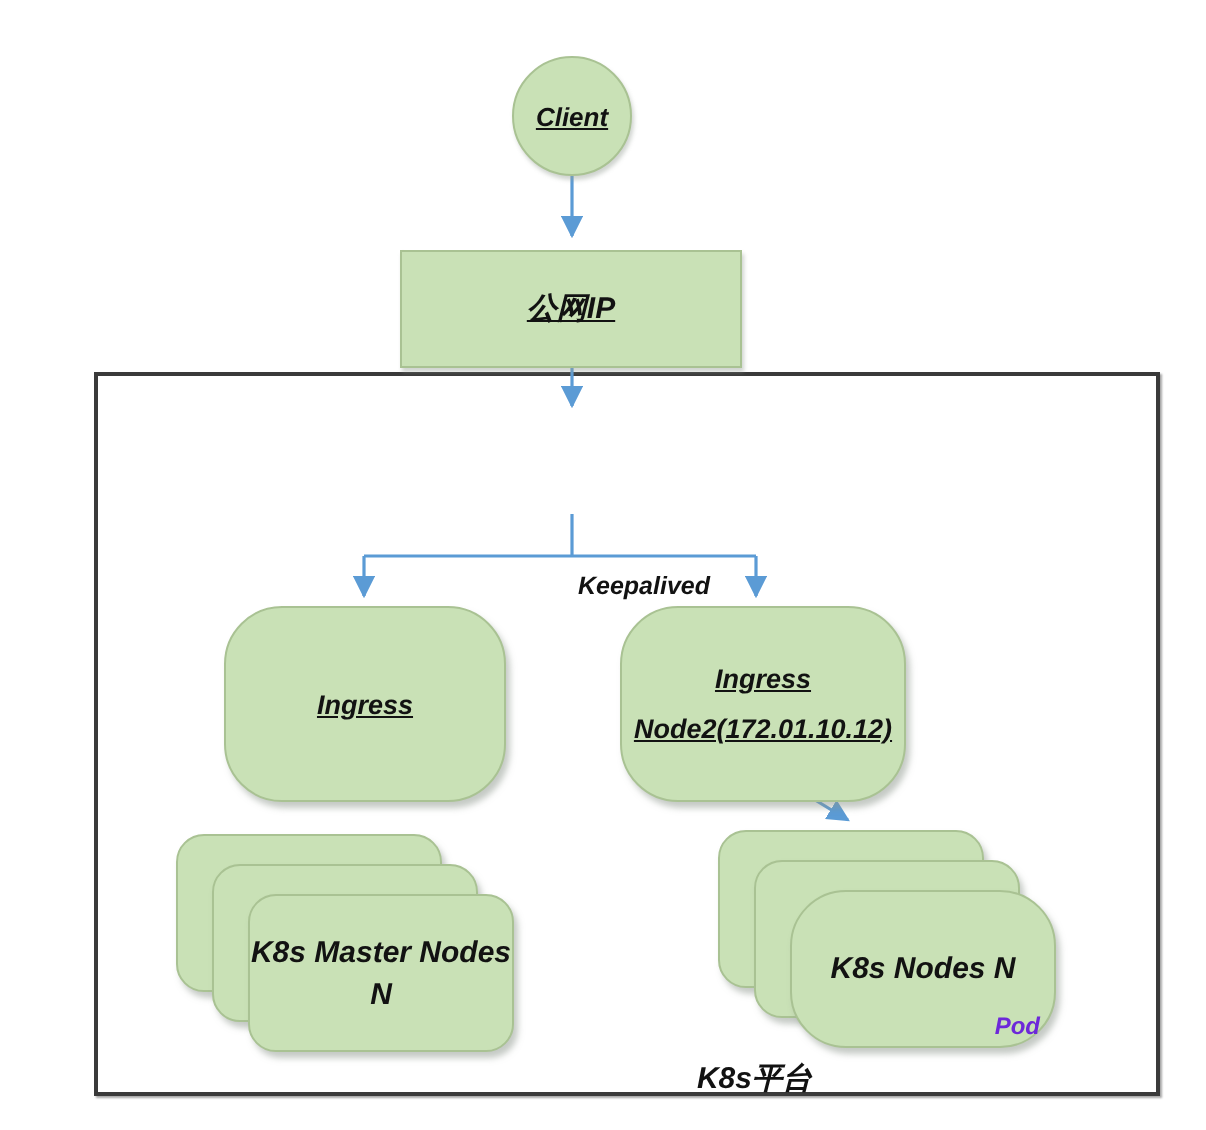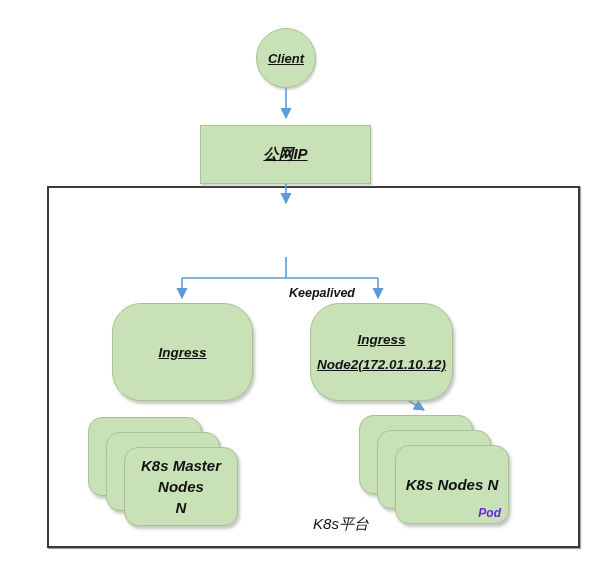--- a/index.html
+++ b/index.html
@@ -48,41 +48,41 @@
     box-shadow:1px 2px 2px rgba(150,160,150,0.45);
   }
   .ingress{
     width:143px;height:98px;border-radius:29px;font-size:13.5px;line-height:25px;
     box-shadow:2px 3px 3px rgba(140,150,140,0.5);
   }
   .ingress1{left:112px;top:303px;width:141px;}
   .ingress2{left:310px;top:303px;}
 
   .card{
-    position:absolute;width:114px;height:79px;border-radius:14px;
+    position:absolute;width:133px;height:79px;border-radius:14px;
     background:var(--node-fill);border:1px solid var(--node-border);
     box-sizing:border-box;box-shadow:2px 3px 3px rgba(140,150,140,0.5);
     z-index:3;
   }
   .card .card-text{
     position:absolute;left:0;right:0;top:0;bottom:0;
     display:flex;flex-direction:column;align-items:center;justify-content:center;
     color:#121212;font-style:italic;font-weight:700;font-size:15px;line-height:21px;text-align:center;
   }
   .corner-label{
     position:absolute;right:7px;bottom:3px;font-size:12px;font-style:italic;font-weight:700;color:#6d28d9;
   }
 
   .edge-label{
     position:absolute;z-index:4;color:#121212;font-style:italic;font-weight:700;
     font-size:12.5px;text-align:right;
   }
   .keepalived-label{left:235px;top:286px;width:120px;}
-  .platform-label{left:276px;top:515px;width:130px;font-size:15px;z-index:4;
-    position:absolute;color:#121212;font-style:italic;font-weight:400;text-align:center;}
+  .platform-label{left:276px;top:530px;width:130px;font-size:15px;z-index:4;
+    position:absolute;color:#121212;font-style:italic;font-weight:700;text-align:right;}
 </style>
 </head>
 <body>
 
 <div id="canvas">
 
   <div class="frame"></div>
 
   <svg class="edges" viewBox="0 0 603 565">
     <defs>
@@ -123,21 +123,21 @@
   <div class="card" style="left:106px;top:432px;"></div>
   <div class="card" style="left:124px;top:447px;">
     <div class="card-text">
       <span>K8s Master Nodes</span>
       <span>N</span>
     </div>
   </div>
 
   <div class="card" style="left:359px;top:415px;"></div>
   <div class="card" style="left:377px;top:430px;"></div>
-  <div class="card" style="left:395px;top:445px;">
+  <div class="card" style="left:395px;top:445px;border-radius:28px;">
     <div class="card-text">
       <span>K8s Nodes N</span>
     </div>
     <span class="corner-label">Pod</span>
   </div>
 
   <div class="platform-label">K8s平台</div>
 
 </div>
 

